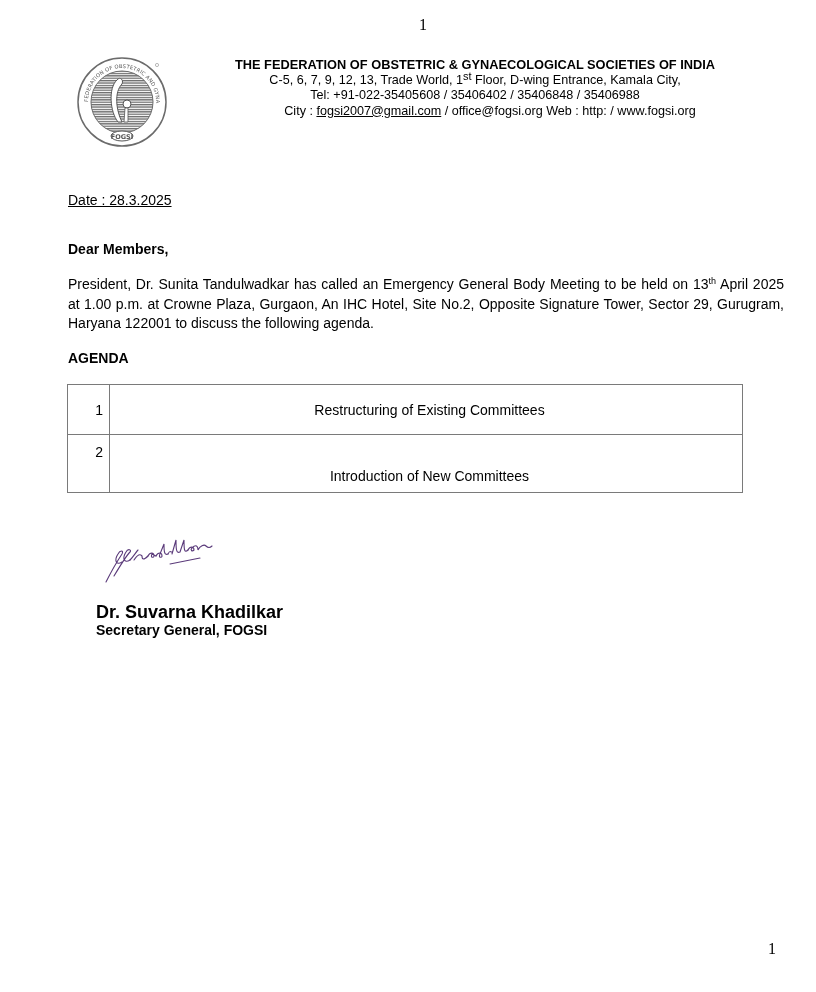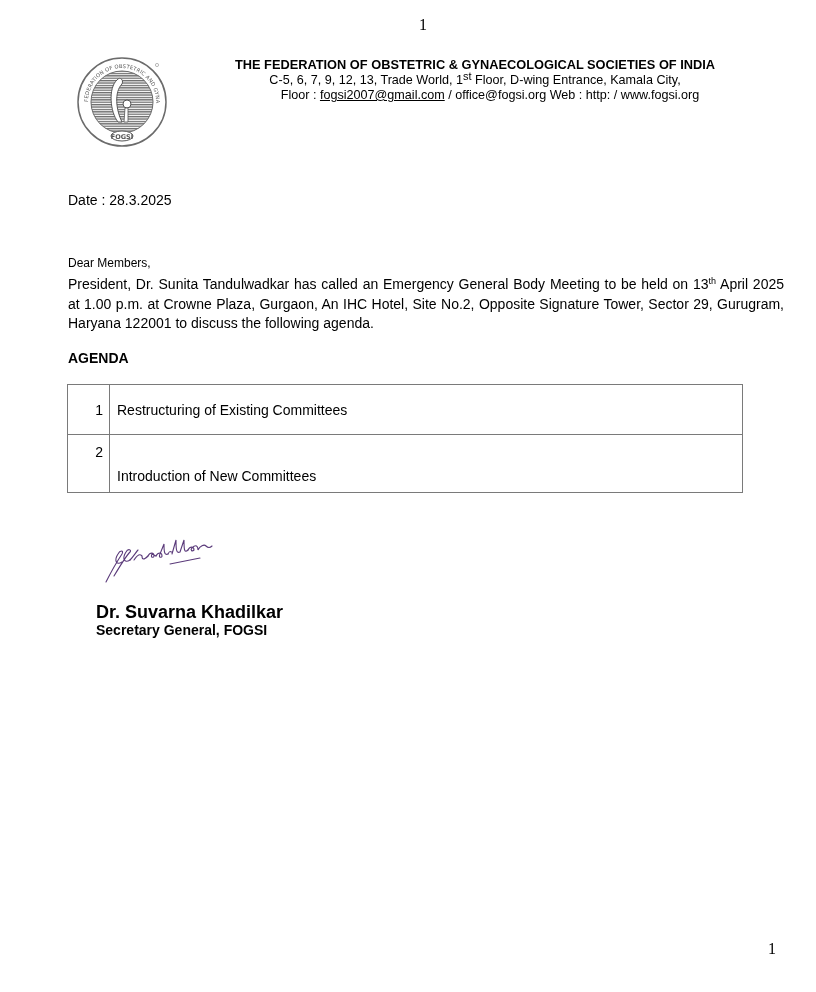--- a/index.html
+++ b/index.html
@@ -6,27 +6,27 @@
     body { width: 816px; height: 992px; position: relative; overflow: hidden; color: #000; font-family: "Liberation Sans", sans-serif; }
     .abs { position: absolute; }
     .page-num-top { left: 0; width: 846px; top: 16px; text-align: center; font-family: "Liberation Serif", serif; font-size: 16px; }
     .page-num-bottom { left: 768px; top: 940px; font-family: "Liberation Serif", serif; font-size: 16px; }
     .logo { left: 72px; top: 56px; width: 100px; height: 92px; }
     .letterhead { left: 210px; top: 57px; width: 530px; text-align: center; font-size: 12.6px; line-height: 15.5px; }
     .letterhead .org { font-weight: bold; font-size: 12.8px; text-align: center; }
     .letterhead sup { font-size: 11px; vertical-align: 4px; line-height: 0; }
     .letterhead .email-line { padding-left: 30px; }
     .letterhead .link { text-decoration: underline; }
-    .date { left: 68px; top: 192px; font-size: 14px; }
-    .greeting { left: 68px; top: 241px; font-size: 12px; font-weight: normal; margin-top: 15px; }
+    .date { left: 68px; top: 192px; font-size: 14px; text-decoration: underline; }
+    .greeting { left: 68px; top: 241px; font-size: 14px; font-weight: bold; }
     .body-para { left: 68px; top: 275px; width: 716px; font-size: 14px; line-height: 19.5px; text-align: justify; }
     .body-para sup { font-size: 9px; vertical-align: 5px; line-height: 0; }
     .agenda-title { left: 68px; top: 350px; font-size: 14px; font-weight: bold; }
     table.agenda { position: absolute; left: 67px; top: 384px; width: 676px; border-collapse: collapse; font-size: 14px; }
-    table.agenda td { border: 1px solid #7a7a7a; padding: 0; }
+    table.agenda td { border: 1px solid #7a7a7a; padding: 0; text-align: center; }
     table.agenda td.num { width: 42px; text-align: right; padding-right: 6px; box-sizing: border-box; }
     table.agenda td.item { padding-left: 7px; }
     table.agenda tr.r1 td { height: 49px; vertical-align: middle; }
     table.agenda tr.r2 td { height: 49px; }
     table.agenda tr.r2 td.num { vertical-align: top; padding-top: 9px; }
     table.agenda tr.r2 td.item { vertical-align: bottom; padding-bottom: 8px; }
     .signature { left: 100px; top: 530px; width: 120px; height: 60px; }
     .signer-name { left: 96px; top: 603px; font-size: 18px; font-weight: bold; line-height: 18px; }
     .signer-title { left: 96px; top: 621px; font-size: 14px; font-weight: bold; line-height: 18px; }
   </style>
@@ -53,21 +53,22 @@
     <path d="M53 52 L 52 66 L 56 66 L 56 52 Z" fill="#ffffff" stroke="#555" stroke-width="0.8"></path>
     <ellipse cx="50" cy="80" rx="11" ry="5" fill="#ffffff" stroke="#555" stroke-width="1"></ellipse>
     <text x="50" y="82.5" text-anchor="middle" font-size="6.5" font-weight="bold" fill="#555" font-family="DejaVu Sans, sans-serif">FOGSI</text>
     <circle cx="85" cy="9" r="1.6" fill="none" stroke="#777" stroke-width="0.5"></circle>
   </svg>
 </div>
 
 <div class="abs letterhead">
   <div class="org">THE FEDERATION OF OBSTETRIC  &amp; GYNAECOLOGICAL SOCIETIES OF INDIA</div>
   <div><span>C-5, 6, 7, 9, 12, 13, Trade World, 1</span><sup>st</sup><span> Floor, D-wing Entrance, Kamala City,</span></div>
-  <div class="email-line"><span>Floor : </span><span class="link">fogsi2007@gmail.com</span><span> / office@fogsi.org    Web : http: / www.fogsi.org</span></div>
+  <div>Tel: +91-022-35405608 / 35406402 / 35406848 / 35406988</div>
+  <div class="email-line"><span>City : </span><span class="link">fogsi2007@gmail.com</span><span> / office@fogsi.org    Web : http: / www.fogsi.org</span></div>
 </div>
 
 <div class="abs date">Date :  28.3.2025</div>
 
 <div class="abs greeting">Dear Members,</div>
 
 <div class="abs body-para"><span>President, Dr. Sunita Tandulwadkar has called an Emergency General Body Meeting to be held on 13</span><sup>th</sup><span> April 2025 at 1.00 p.m. at Crowne Plaza, Gurgaon, An IHC Hotel, Site No.2, Opposite Signature Tower, Sector 29, Gurugram, Haryana 122001 to discuss the following agenda.</span></div>
 
 <div class="abs agenda-title">AGENDA</div>
 

